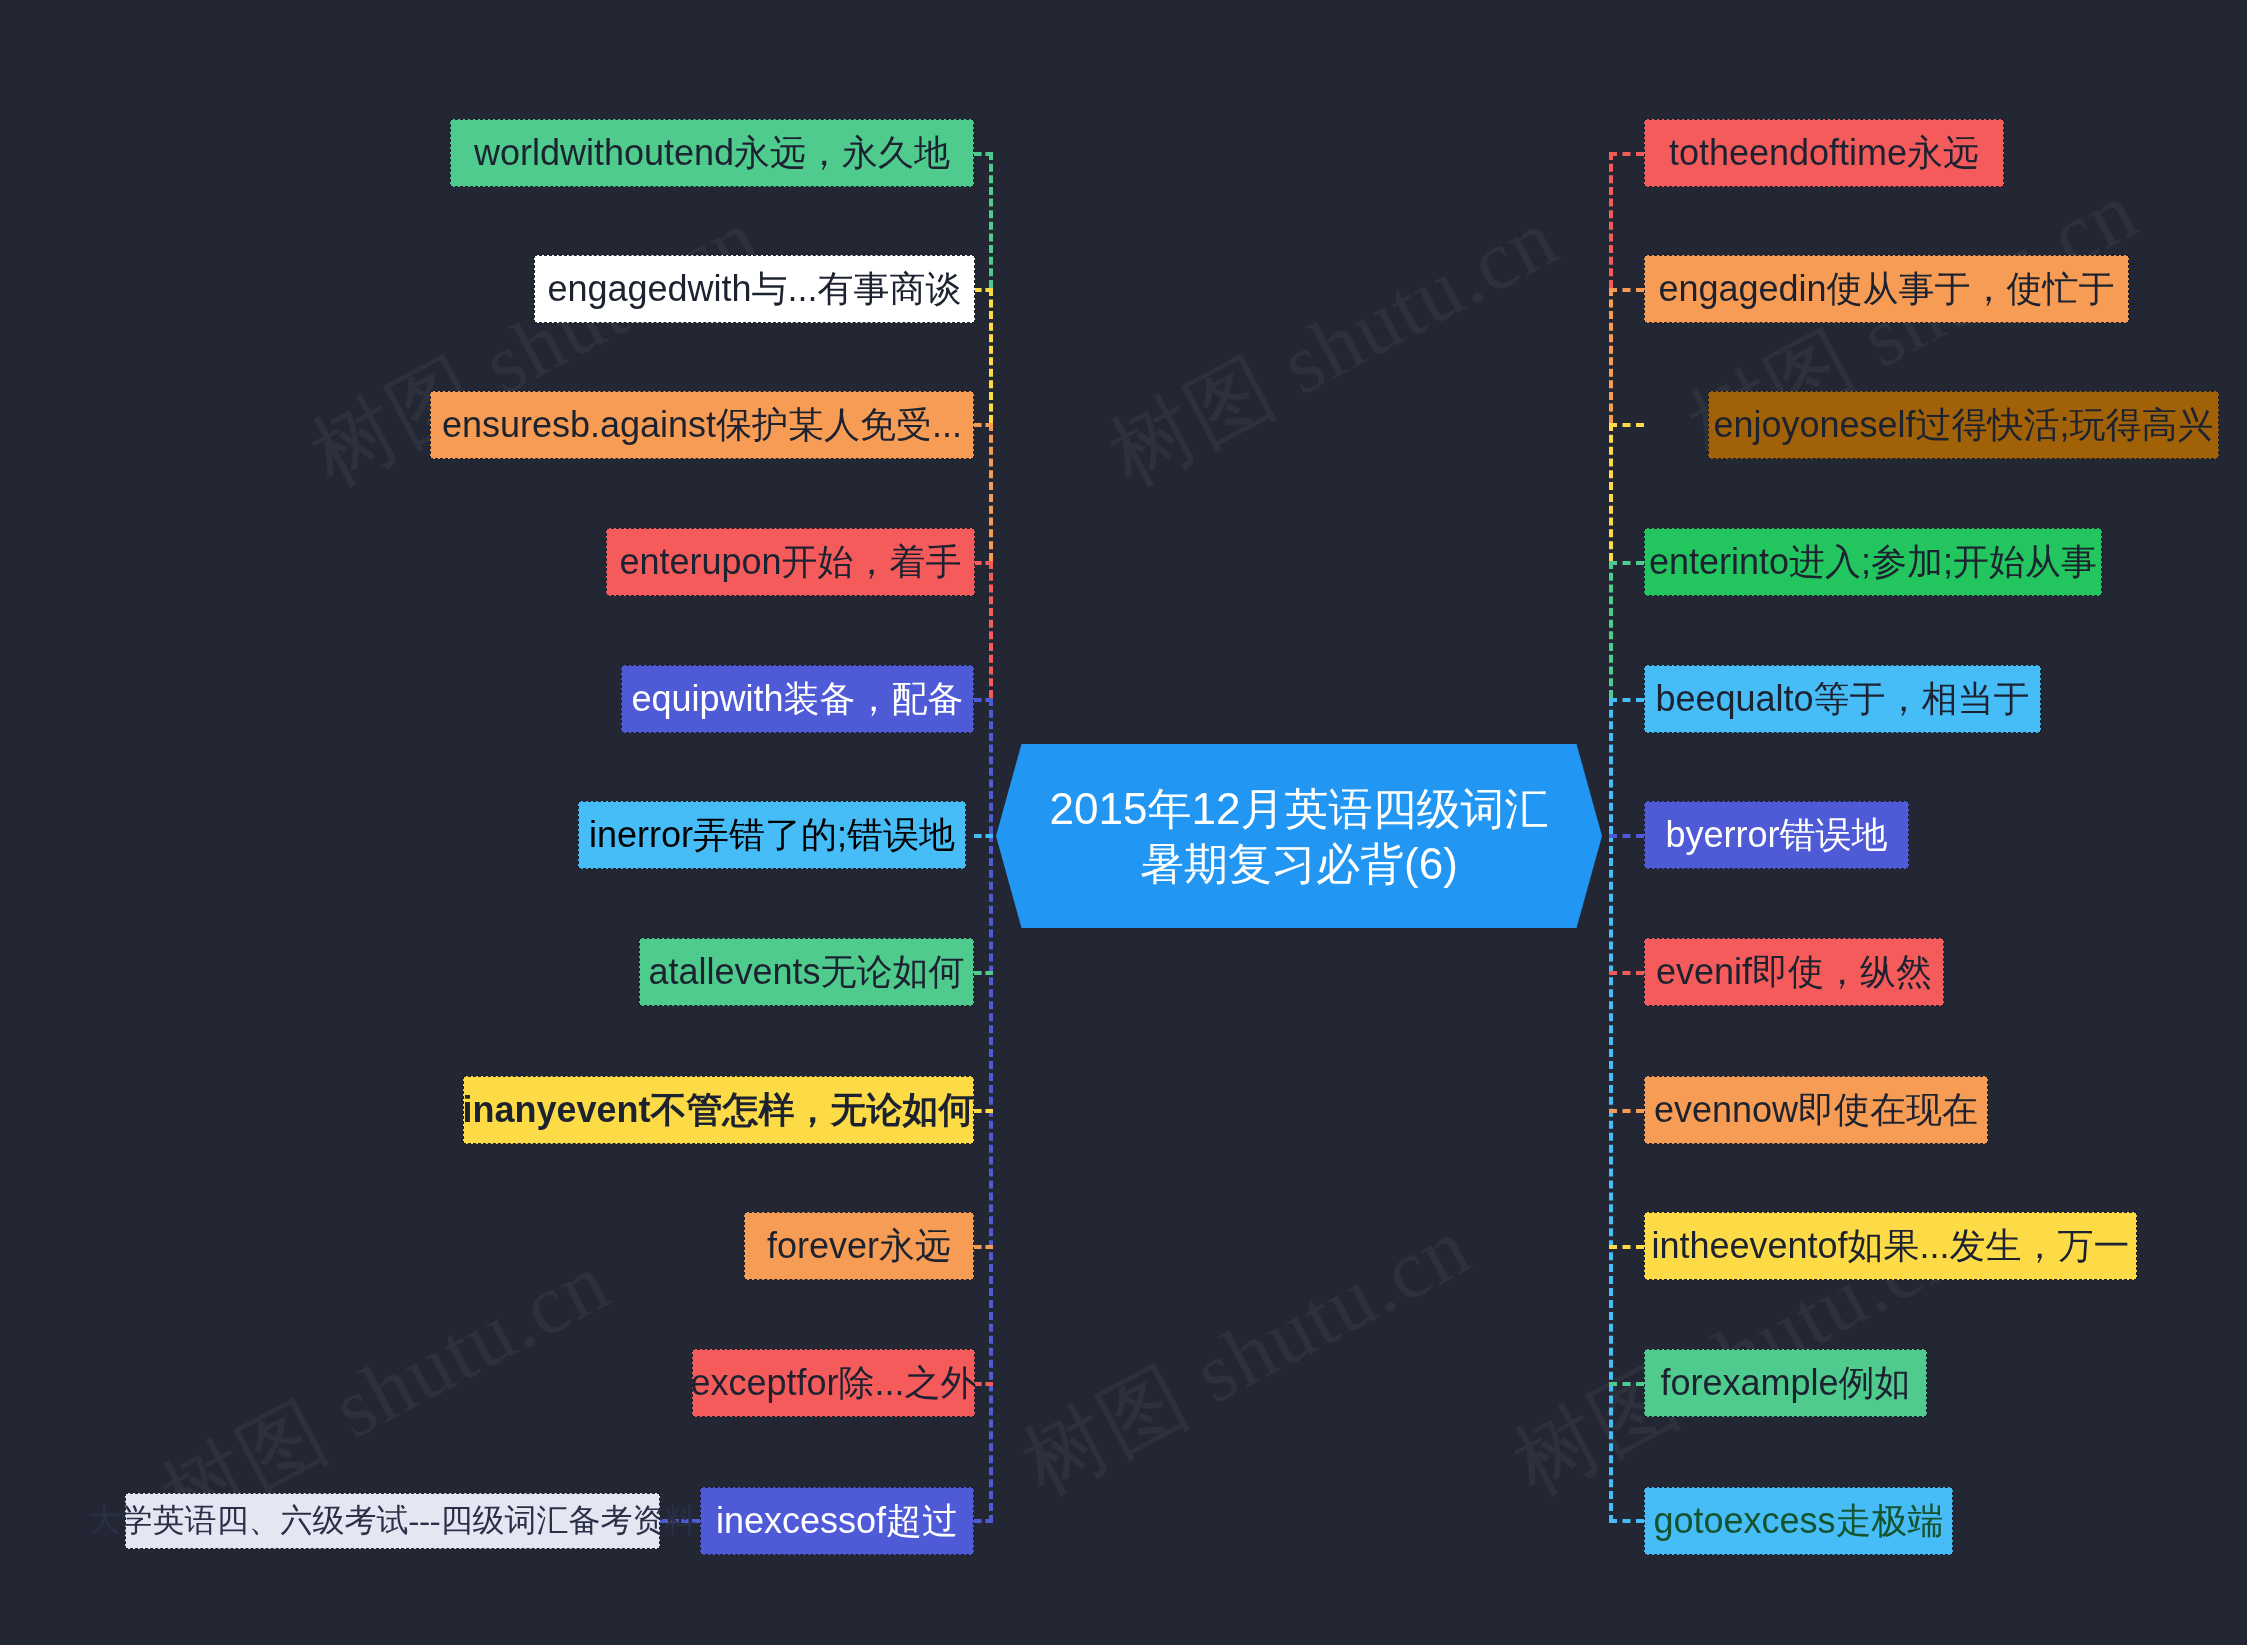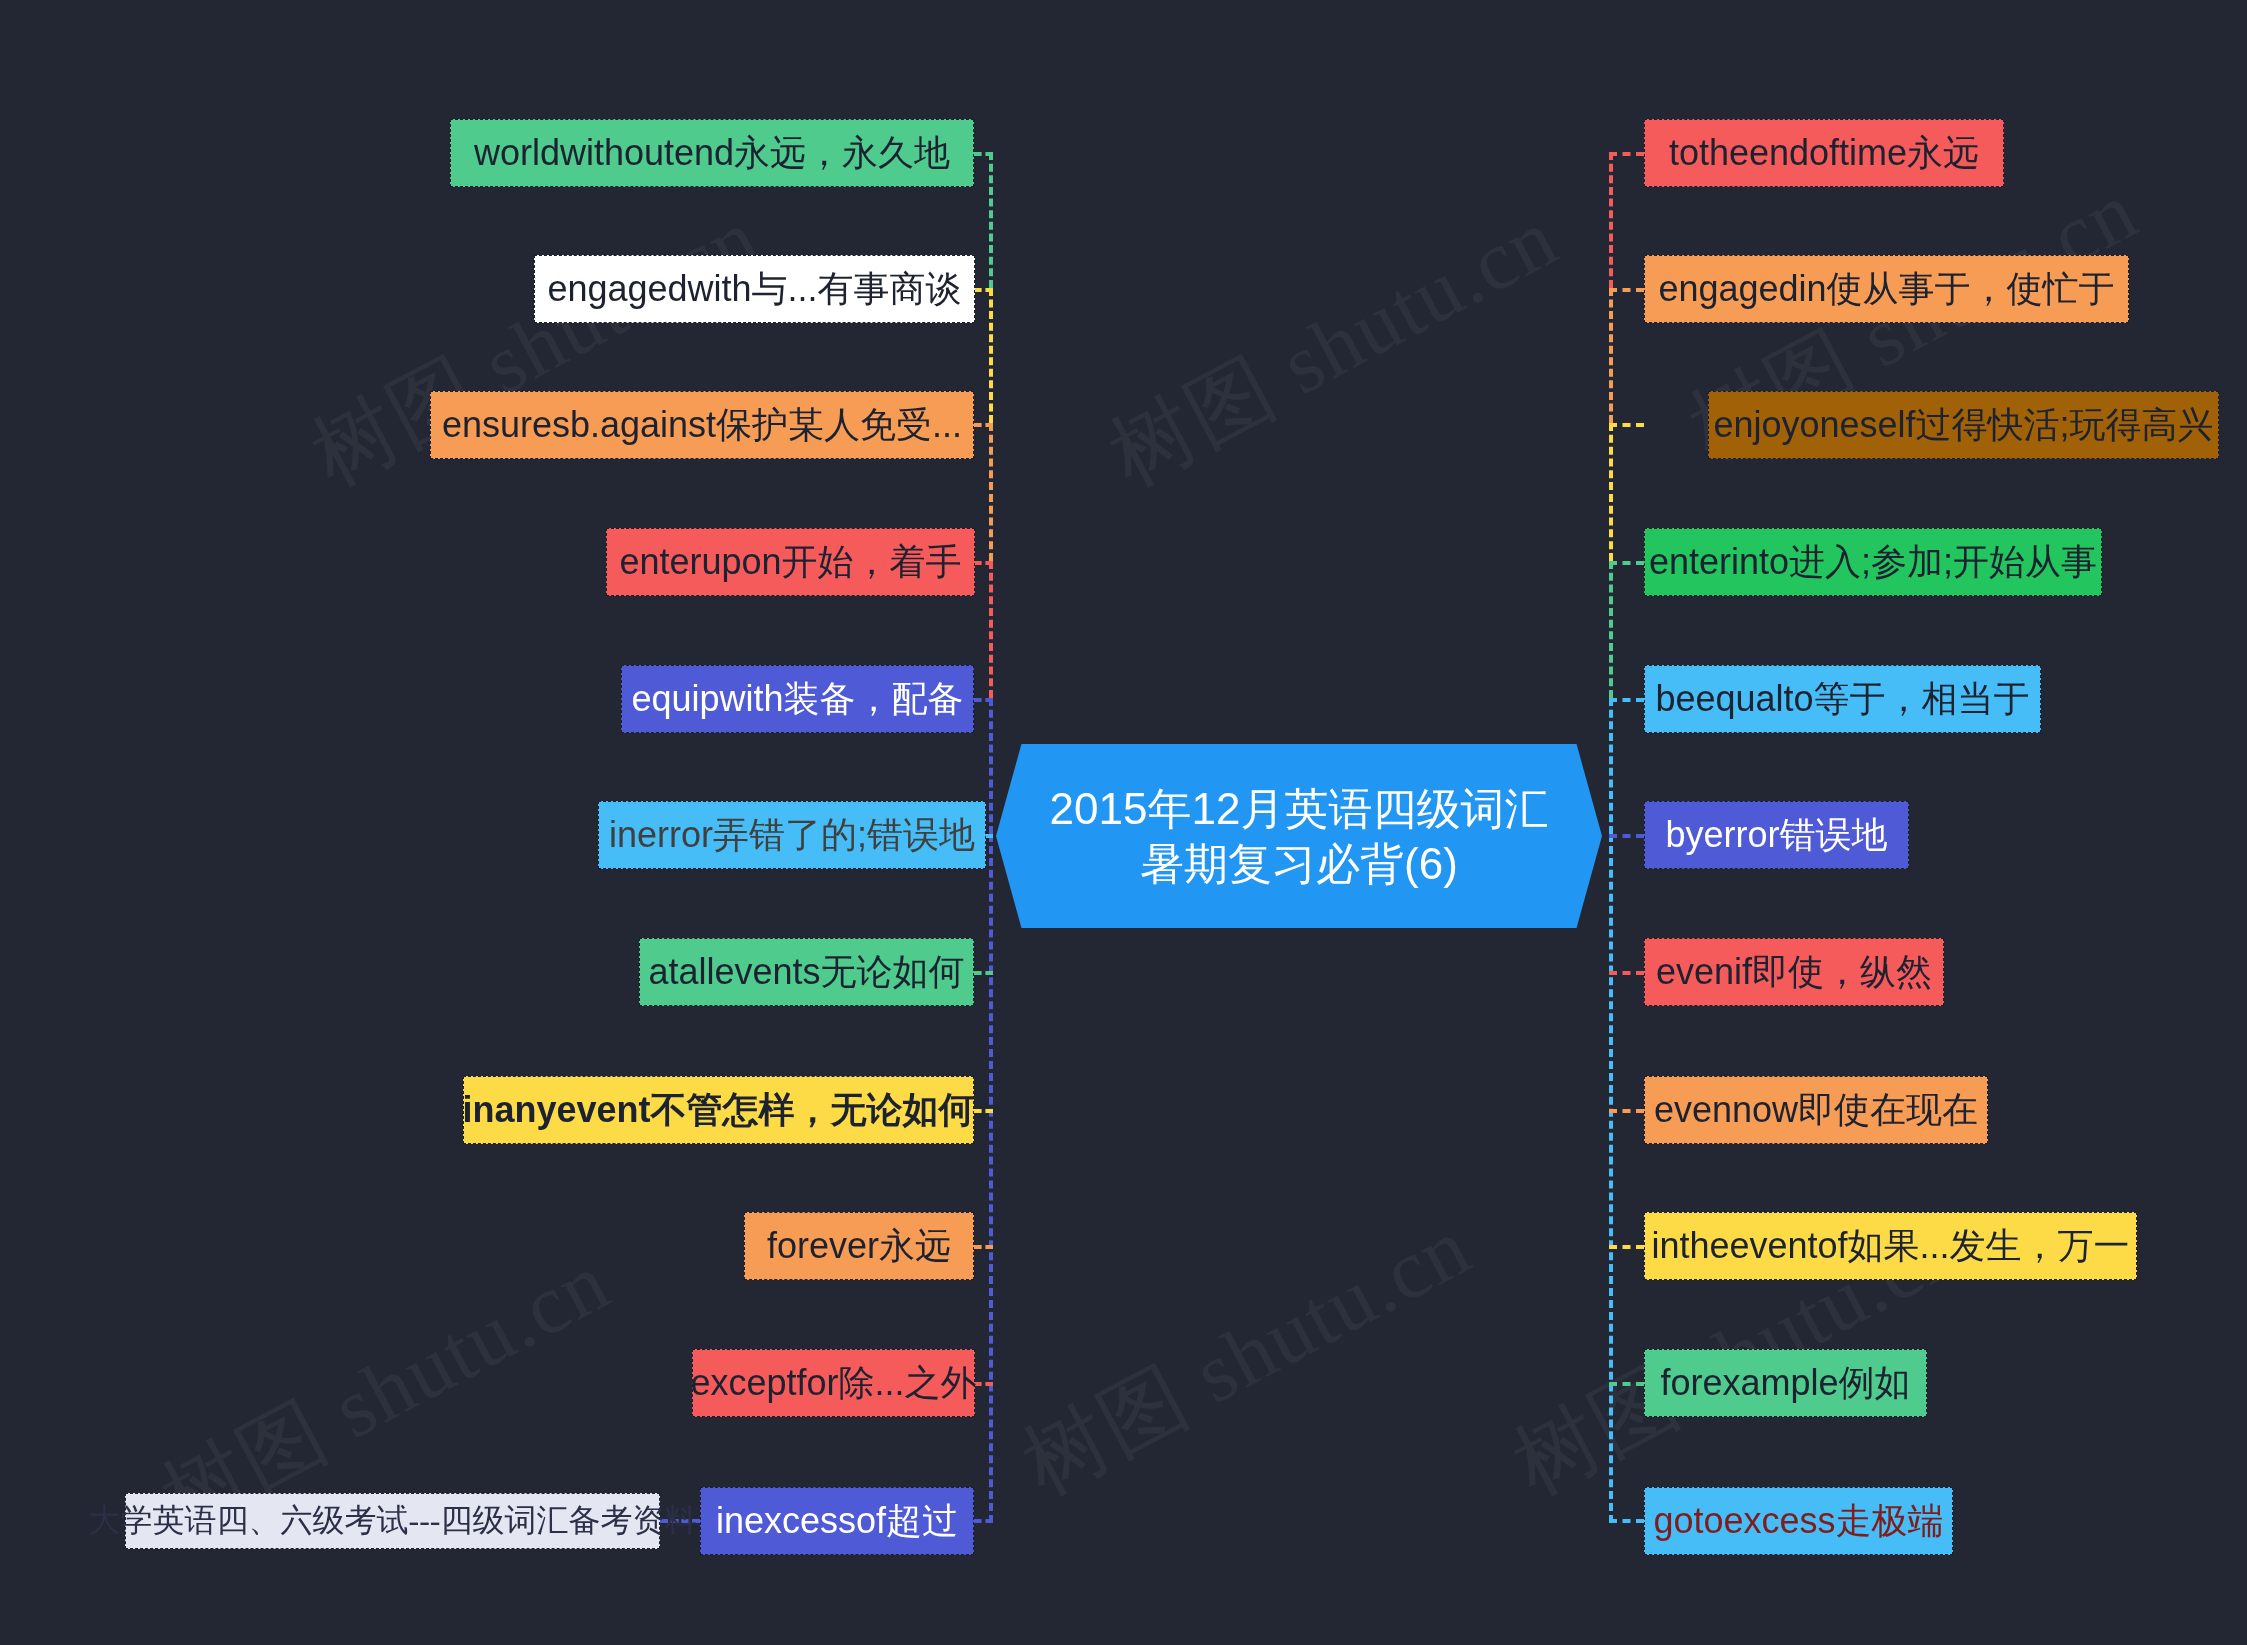--- a/index.html
+++ b/index.html
@@ -115,21 +115,21 @@
     <div class="node" style="left: 450px; top: 119px; width: 524px; height: 68px; background: rgb(78, 203, 141); color: rgb(29, 34, 48);">worldwithoutend永远，永久地</div>
     <div class="stub" style="left: 974px; top: 288px; width: 19.3px; border-top-color: rgb(252, 219, 70);"></div>
     <div class="node" style="left: 534px; top: 255px; width: 441px; height: 68px; background: #ffffff; color: rgb(29, 34, 48);">engagedwith与...有事商谈</div>
     <div class="stub" style="left: 974px; top: 423px; width: 19.3px; border-top-color: rgb(247, 156, 84);"></div>
     <div class="node" style="left: 430px; top: 391px; width: 544px; height: 68px; background: rgb(247, 156, 84); color: rgb(29, 34, 48);">ensuresb.against保护某人免受...</div>
     <div class="stub" style="left: 974px; top: 561px; width: 19.3px; border-top-color: rgb(245, 91, 91);"></div>
     <div class="node" style="left: 606px; top: 528px; width: 369px; height: 68px; background: rgb(245, 91, 91); color: rgb(29, 34, 48);">enterupon开始，着手</div>
     <div class="stub" style="left: 974px; top: 698px; width: 19.3px; border-top-color: rgb(79, 90, 214);"></div>
     <div class="node light-text" style="left: 621px; top: 665px; width: 353px; height: 68px; background: rgb(79, 90, 214); color: rgb(255, 255, 255);">equipwith装备，配备</div>
     <div class="stub" style="left: 974px; top: 834px; width: 19.3px; border-top-color: rgb(70, 189, 247);"></div>
-    <div class="node" style="left: 598px; top: 801px; width: 388px; height: 68px; background: rgb(70, 189, 247); color: #404040;">inerror弄错了的;错误地</div>
+    <div class="node" style="left: 578px; top: 801px; width: 388px; height: 68px; background: rgb(70, 189, 247); color: #000000;">inerror弄错了的;错误地</div>
     <div class="stub" style="left: 974px; top: 971px; width: 19.3px; border-top-color: rgb(78, 203, 141);"></div>
     <div class="node" style="left: 639px; top: 938px; width: 335px; height: 68px; background: rgb(78, 203, 141); color: rgb(29, 34, 48);">atallevents无论如何</div>
     <div class="stub" style="left: 974px; top: 1109px; width: 19.3px; border-top-color: rgb(252, 219, 70);"></div>
     <div class="node" style="left: 463px; top: 1076px; width: 511px; height: 68px; background: rgb(252, 219, 70); color: rgb(29, 34, 48); font-weight: bold;">inanyevent不管怎样，无论如何</div>
     <div class="stub" style="left: 974px; top: 1245px; width: 19.3px; border-top-color: rgb(247, 156, 84);"></div>
     <div class="node" style="left: 744px; top: 1212px; width: 230px; height: 68px; background: rgb(247, 156, 84); color: rgb(29, 34, 48);">forever永远</div>
     <div class="stub" style="left: 974px; top: 1382px; width: 19.3px; border-top-color: rgb(245, 91, 91);"></div>
     <div class="node" style="left: 692px; top: 1349px; width: 283px; height: 68px; background: rgb(245, 91, 91); color: rgb(29, 34, 48);">exceptfor除...之外</div>
     <div class="stub" style="left: 974px; top: 1519px; width: 19.3px; border-top-color: rgb(79, 90, 214);"></div>
     <div class="node light-text" style="left: 700px; top: 1487px; width: 274px; height: 68px; background: rgb(79, 90, 214); color: rgb(255, 255, 255);">inexcessof超过</div>
@@ -147,21 +147,21 @@
     <div class="node light-text" style="left: 1644px; top: 801px; width: 265px; height: 68px; background: rgb(79, 90, 214); color: rgb(255, 255, 255);">byerror错误地</div>
     <div class="stub" style="left: 1609px; top: 971px; width: 35px; border-top-color: rgb(245, 91, 91);"></div>
     <div class="node" style="left: 1644px; top: 938px; width: 300px; height: 68px; background: rgb(245, 91, 91); color: rgb(29, 34, 48);">evenif即使，纵然</div>
     <div class="stub" style="left: 1609px; top: 1109px; width: 35px; border-top-color: rgb(247, 156, 84);"></div>
     <div class="node" style="left: 1644px; top: 1076px; width: 344px; height: 68px; background: rgb(247, 156, 84); color: rgb(29, 34, 48);">evennow即使在现在</div>
     <div class="stub" style="left: 1609px; top: 1245px; width: 35px; border-top-color: rgb(252, 219, 70);"></div>
     <div class="node" style="left: 1644px; top: 1212px; width: 493px; height: 68px; background: rgb(252, 219, 70); color: rgb(29, 34, 48);">intheeventof如果...发生，万一</div>
     <div class="stub" style="left: 1609px; top: 1382px; width: 35px; border-top-color: rgb(78, 203, 141);"></div>
     <div class="node" style="left: 1644px; top: 1349px; width: 283px; height: 68px; background: rgb(78, 203, 141); color: rgb(29, 34, 48);">forexample例如</div>
     <div class="stub" style="left: 1609px; top: 1519px; width: 35px; border-top-color: rgb(70, 189, 247);"></div>
-    <div class="node" style="left: 1644px; top: 1487px; width: 309px; height: 68px; background: rgb(70, 189, 247); color: #7f1d1d;">gotoexcess走极端</div>
+    <div class="node" style="left: 1644px; top: 1487px; width: 309px; height: 68px; background: rgb(70, 189, 247); color: #14532d;">gotoexcess走极端</div>
     <div class="stub" style="left: 660px; top: 1519px; width: 40px; border-top-color: rgb(79, 90, 214);"></div>
     <div class="subnode" style="left: 125px; top: 1493px; width: 535px; height: 56px; background: rgb(228, 231, 242); color: rgb(43, 48, 72);">大学英语四、六级考试---四级词汇备考资料</div>
     <div class="central" style="left: 996px; top: 744px; width: 606px; height: 184px; background: rgb(33, 150, 243);">
       <div>
         <span>2015年12月英语四级词汇</span>
         <span>暑期复习必背(6)</span>
       </div>
     </div>
   </div>
 

